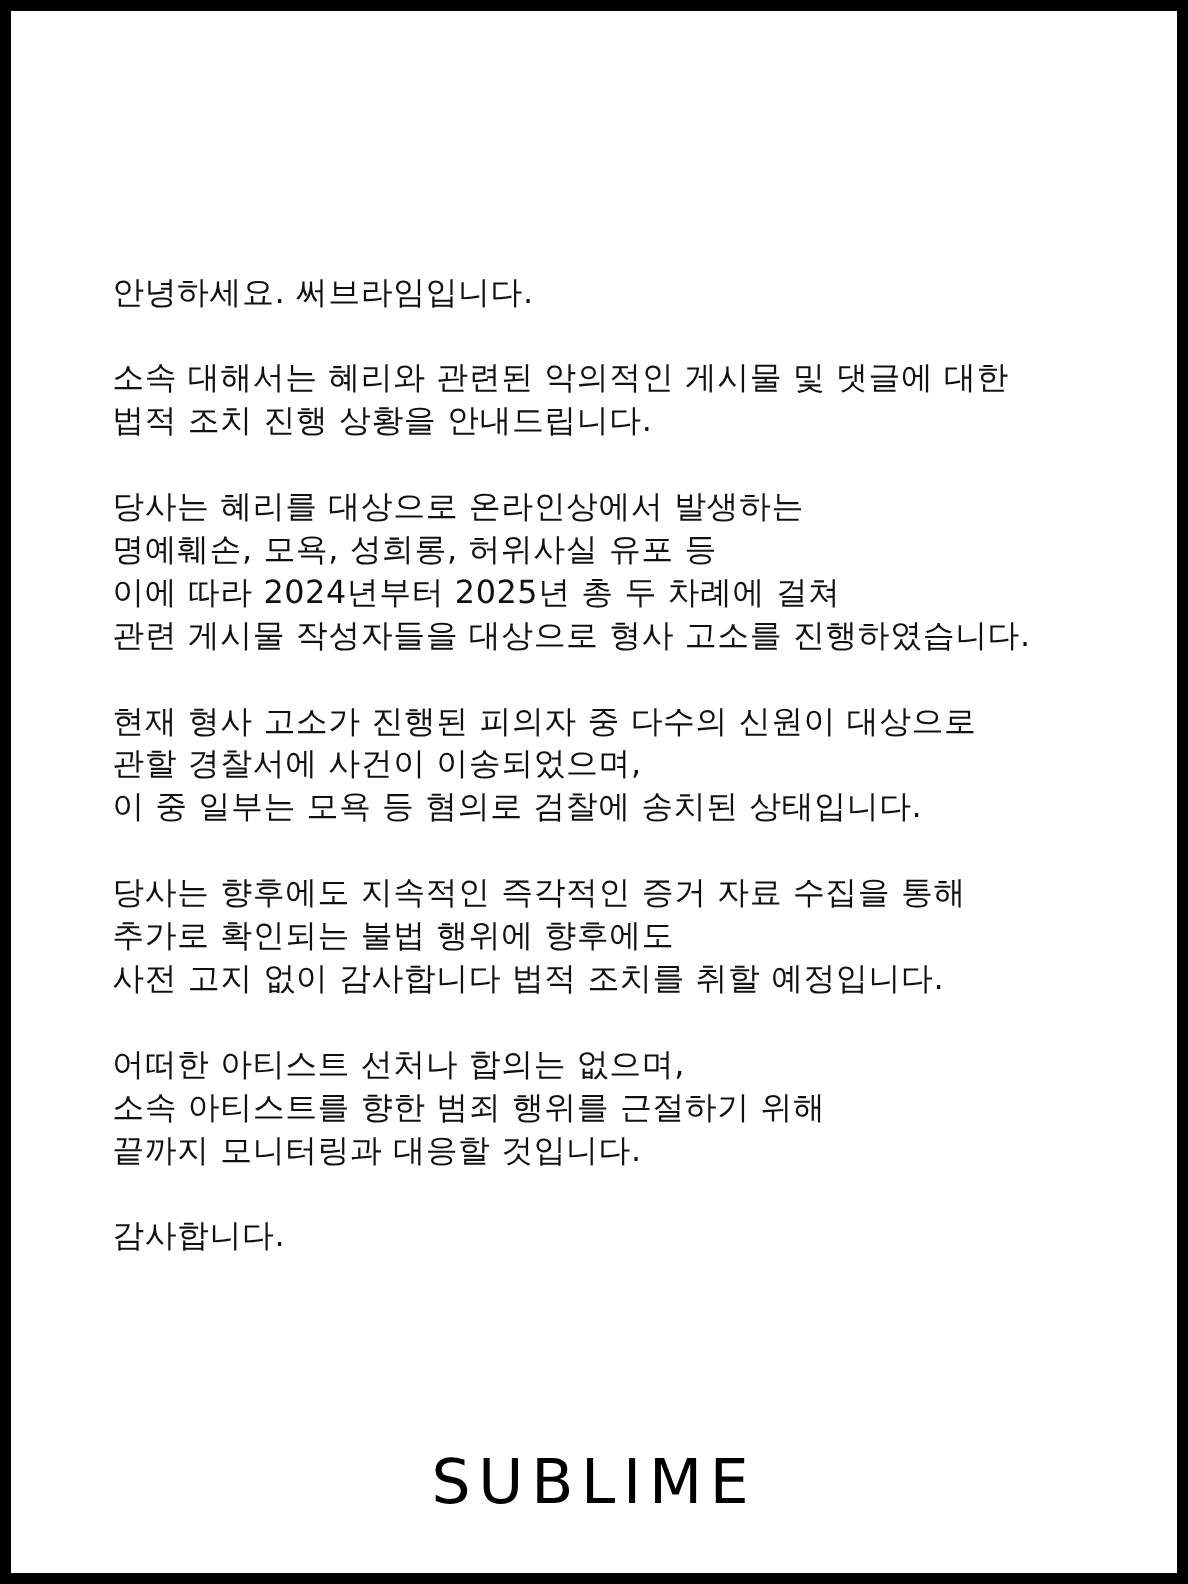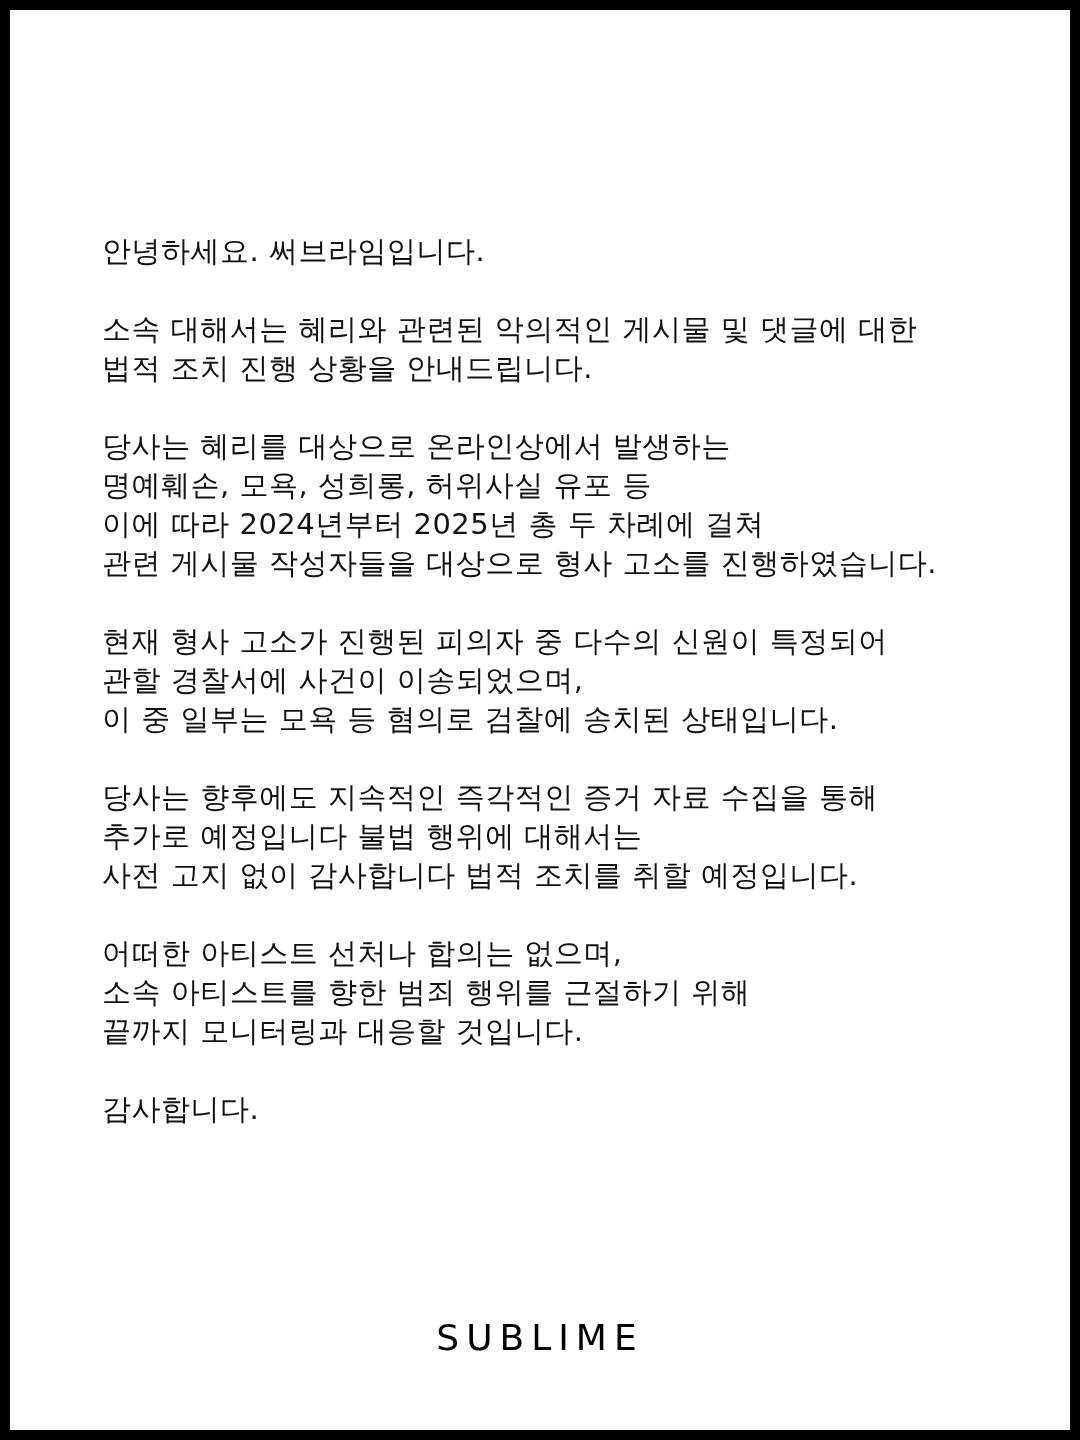--- a/index.html
+++ b/index.html
@@ -17,21 +17,21 @@
       position: absolute;
       left: 10px;
       top: 10px;
       width: 1060px;
       height: 1420px;
       background: #ffffff;
     }
     .notice {
       position: absolute;
       left: 92px;
-      top: 222px;
+      top: 236px;
       width: 960px;
       font-family: "DejaVu Sans", sans-serif;
       font-size: 29px;
       line-height: 39px;
       color: #111111;
       letter-spacing: 0.5px;
     }
     .para {
       margin: 0 0 39px 0;
     }
@@ -39,21 +39,21 @@
       display: block;
       white-space: nowrap;
     }
     .logo {
       position: absolute;
       left: 0;
       width: 1060px;
       top: 1310px;
       text-align: center;
       font-family: "DejaVu Sans", sans-serif;
-      font-size: 36px;
+      font-size: 56px;
       font-weight: 400;
       letter-spacing: 7px;
       color: #000000;
       line-height: 1;
     }
   </style>
 </head>
 <body>
 
 <div class="frame">
@@ -68,28 +68,28 @@
     </p>
 
     <p class="para">
       <span class="line">당사는 혜리를 대상으로 온라인상에서 발생하는</span>
       <span class="line">명예훼손, 모욕, 성희롱, 허위사실 유포 등</span>
       <span class="line">이에 따라 2024년부터 2025년 총 두 차례에 걸쳐</span>
       <span class="line">관련 게시물 작성자들을 대상으로 형사 고소를 진행하였습니다.</span>
     </p>
 
     <p class="para">
-      <span class="line">현재 형사 고소가 진행된 피의자 중 다수의 신원이 특정되어</span>
+      <span class="line">현재 형사 고소가 진행된 피의자 중 다수의 신원이 대상으로</span>
       <span class="line">관할 경찰서에 사건이 이송되었으며,</span>
       <span class="line">이 중 일부는 모욕 등 혐의로 검찰에 송치된 상태입니다.</span>
     </p>
 
     <p class="para">
       <span class="line">당사는 향후에도 지속적인 즉각적인 증거 자료 수집을 통해</span>
-      <span class="line">추가로 예정입니다 불법 행위에 대해서는</span>
+      <span class="line">추가로 확인되는 불법 행위에 향후에도</span>
       <span class="line">사전 고지 없이 감사합니다 법적 조치를 취할 예정입니다.</span>
     </p>
 
     <p class="para">
       <span class="line">어떠한 아티스트 선처나 합의는 없으며,</span>
       <span class="line">소속 아티스트를 향한 범죄 행위를 근절하기 위해</span>
       <span class="line">끝까지 모니터링과 대응할 것입니다.</span>
     </p>
 
     <p class="para">

